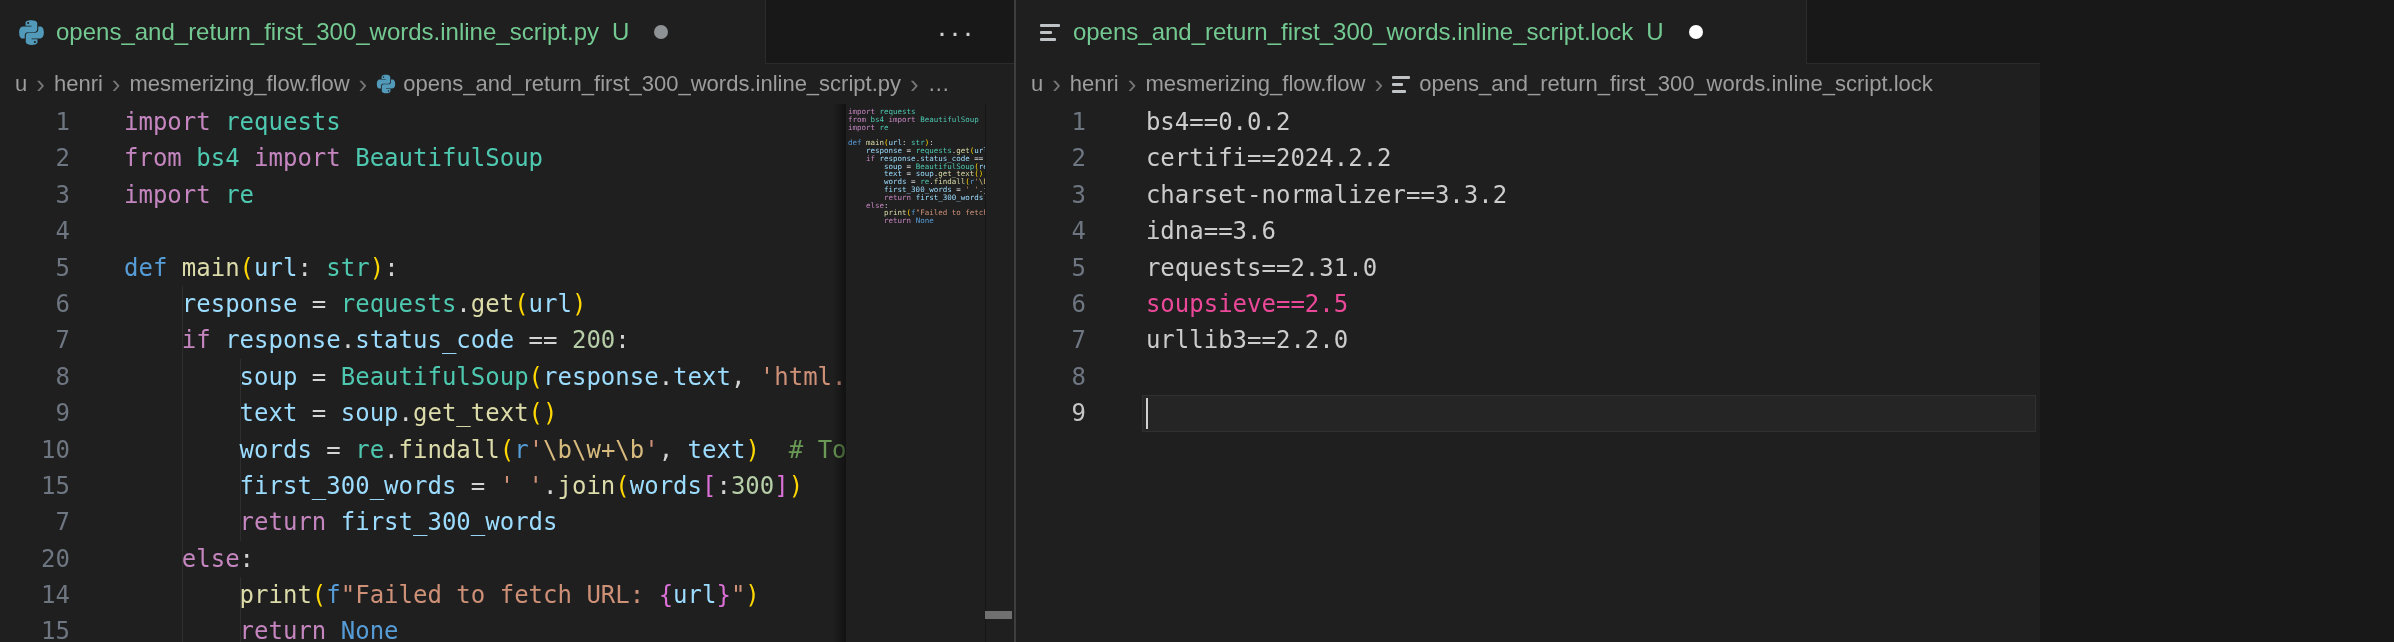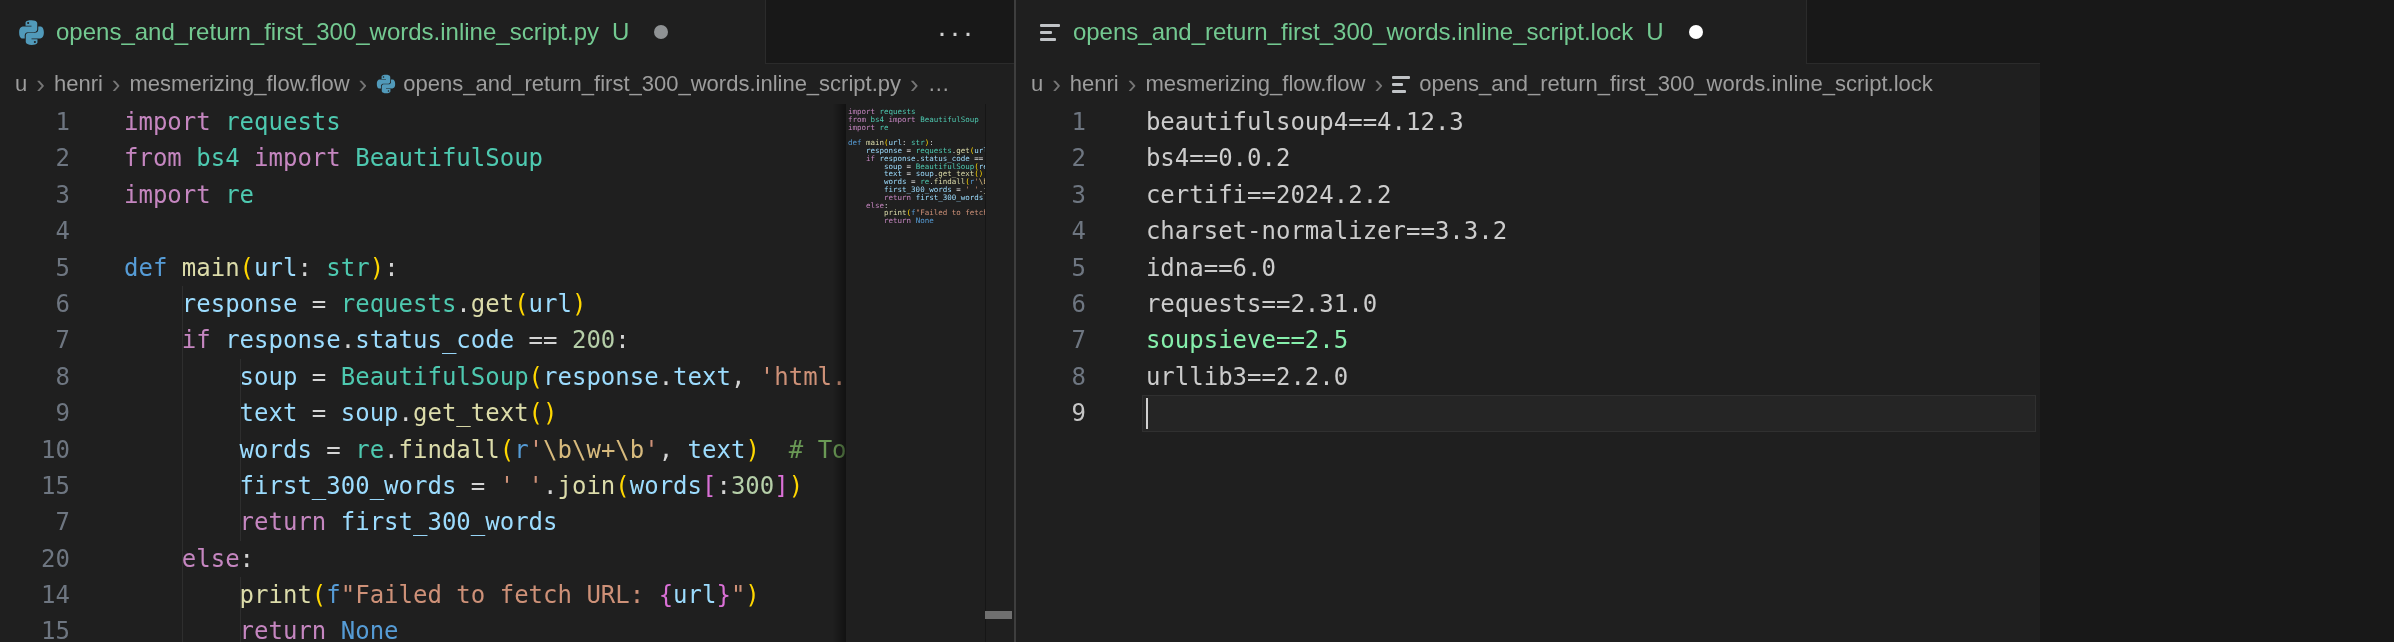--- a/index.html
+++ b/index.html
@@ -220,27 +220,26 @@
           <div class="ln-num">3</div>
           <div class="ln-num">4</div>
           <div class="ln-num">5</div>
           <div class="ln-num">6</div>
           <div class="ln-num">7</div>
           <div class="ln-num">8</div>
           <div class="ln-num active">9</div>
         </div>
       <div class="code">
         <div class="code-lines">
-            <div class="code-line"><span style="color: rgb(204, 204, 204);">beautifulsoup4==4.12.3</span></div>
             <div class="code-line"><span style="color: rgb(204, 204, 204);">bs4==0.0.2</span></div>
             <div class="code-line"><span style="color: rgb(204, 204, 204);">certifi==2024.2.2</span></div>
             <div class="code-line"><span style="color: rgb(204, 204, 204); text-align: right;">charset-normalizer==3.3.2</span></div>
-            <div class="code-line"><span style="color: rgb(204, 204, 204);">idna==6.0</span></div>
+            <div class="code-line"><span style="color: rgb(204, 204, 204);">idna==3.6</span></div>
             <div class="code-line"><span style="color: rgb(204, 204, 204);">requests==2.31.0</span></div>
-            <div class="code-line"><span style="color: #86efac;">soupsieve==2.5</span></div>
+            <div class="code-line"><span style="color: #ec4899;">soupsieve==2.5</span></div>
             <div class="code-line"><span style="color: rgb(204, 204, 204);">urllib3==2.2.0</span></div>
             <div class="code-line"></div>
           </div>
       </div>
     </div>
   </div>
 
 </div>
 
 </body></html>

